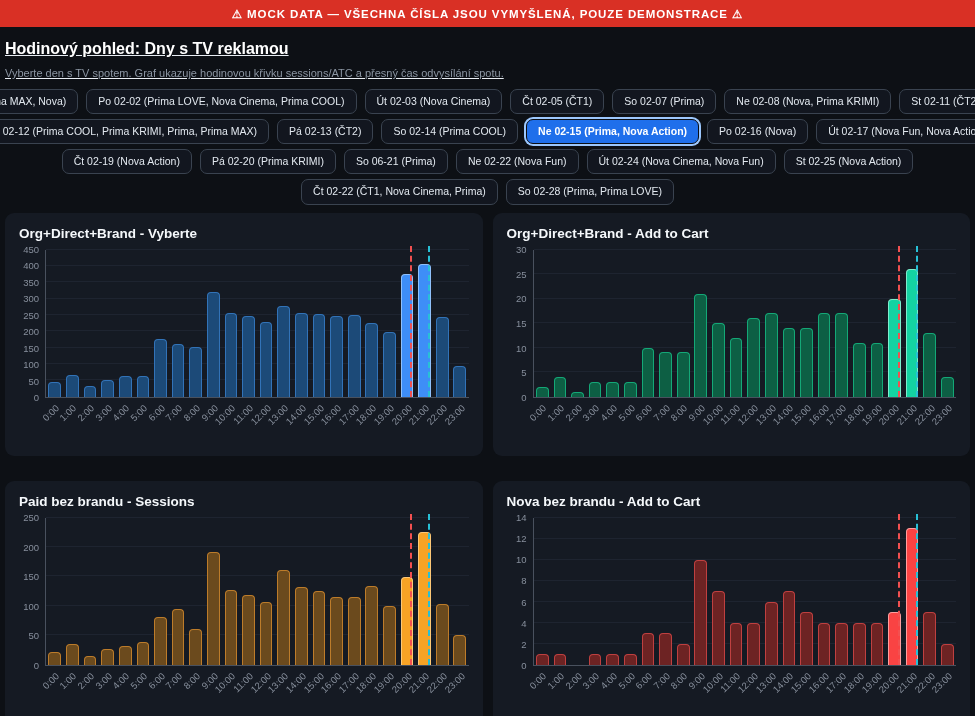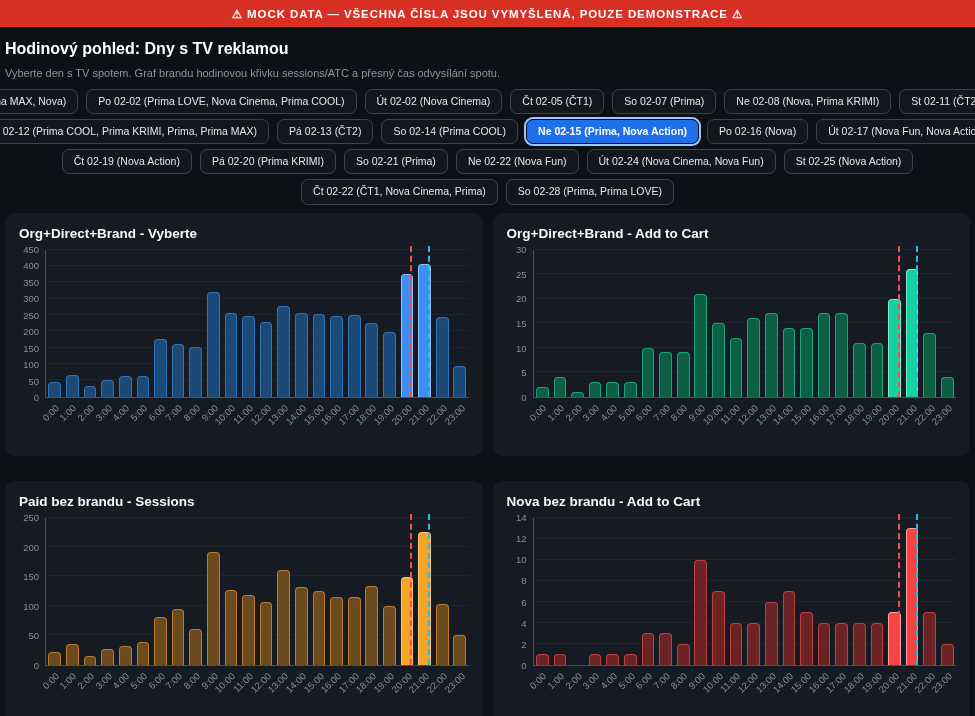--- a/index.html
+++ b/index.html
@@ -11,21 +11,21 @@
   }
   
   .banner {
     height: 27px; width: 100%;
     background: #d93025;
     display: flex; align-items: center; justify-content: center;
     color: #ffffff; font-weight: bold; font-size: 11.5px;
     letter-spacing: 0.9px;
   }
   
-  .header { padding: 13px 5px 0 5px; }
+  .header { padding: 13px 5px 0 5px; text-decoration: underline; }
   .page-title { font-size: 16px; font-weight: bold; color: #ffffff; }
   .page-subtitle { margin-top: 9px; font-size: 11px; color: #8b95a2; }
   
   .pill-rows { margin-top: 10px; }
   .pill-row { display: flex; justify-content: center; flex-wrap: nowrap; margin-bottom: 5px; }
   .pill {
     background: #12161f;
     border: 1px solid #3a4350;
     border-radius: 7px;
     color: #e2e8ef;
@@ -107,45 +107,45 @@
 </style>
 </head>
 <body>
 
 <div class="banner">
   <span>⚠ MOCK DATA — VŠECHNA ČÍSLA JSOU VYMYŠLENÁ, POUZE DEMONSTRACE ⚠</span>
 </div>
 
 <div class="header">
   <div class="page-title">Hodinový pohled: Dny s TV reklamou</div>
-  <div class="page-subtitle">Vyberte den s TV spotem. Graf brandu hodinovou křivku sessions/ATC a přesný čas odvysílání spotu.</div>
+  <div class="page-subtitle">Vyberte den s TV spotem. Graf ukazuje hodinovou křivku sessions/ATC a přesný čas odvysílání spotu.</div>
 </div>
 
 <div class="pill-rows">
     <div class="pill-row">
       <button class="pill">Ne 02-01 (Prima MAX, Nova)</button>
       <button class="pill">Po 02-02 (Prima LOVE, Nova Cinema, Prima COOL)</button>
-      <button class="pill">Út 02-02 (Nova Cinema)</button>
+      <button class="pill">Út 02-03 (Nova Cinema)</button>
       <button class="pill">Čt 02-05 (ČT1)</button>
       <button class="pill">So 02-07 (Prima)</button>
       <button class="pill">Ne 02-08 (Nova, Prima KRIMI)</button>
       <button class="pill">St 02-11 (ČT2, Prima KRIMI)</button>
     </div>
     <div class="pill-row">
       <button class="pill">Čt 02-12 (Prima COOL, Prima KRIMI, Prima, Prima MAX)</button>
       <button class="pill">Pá 02-13 (ČT2)</button>
       <button class="pill">So 02-14 (Prima COOL)</button>
       <button class="pill selected">Ne 02-15 (Prima, Nova Action)</button>
       <button class="pill">Po 02-16 (Nova)</button>
       <button class="pill">Út 02-17 (Nova Fun, Nova Action)</button>
     </div>
     <div class="pill-row">
       <button class="pill">Čt 02-19 (Nova Action)</button>
       <button class="pill">Pá 02-20 (Prima KRIMI)</button>
-      <button class="pill">So 02-21 (Prima)</button>
+      <button class="pill">So 06-21 (Prima)</button>
       <button class="pill">Ne 02-22 (Nova Fun)</button>
       <button class="pill">Út 02-24 (Nova Cinema, Nova Fun)</button>
       <button class="pill">St 02-25 (Nova Action)</button>
     </div>
     <div class="pill-row">
       <button class="pill">Čt 02-22 (ČT1, Nova Cinema, Prima)</button>
       <button class="pill">So 02-28 (Prima, Prima LOVE)</button>
     </div>
   </div>
 

